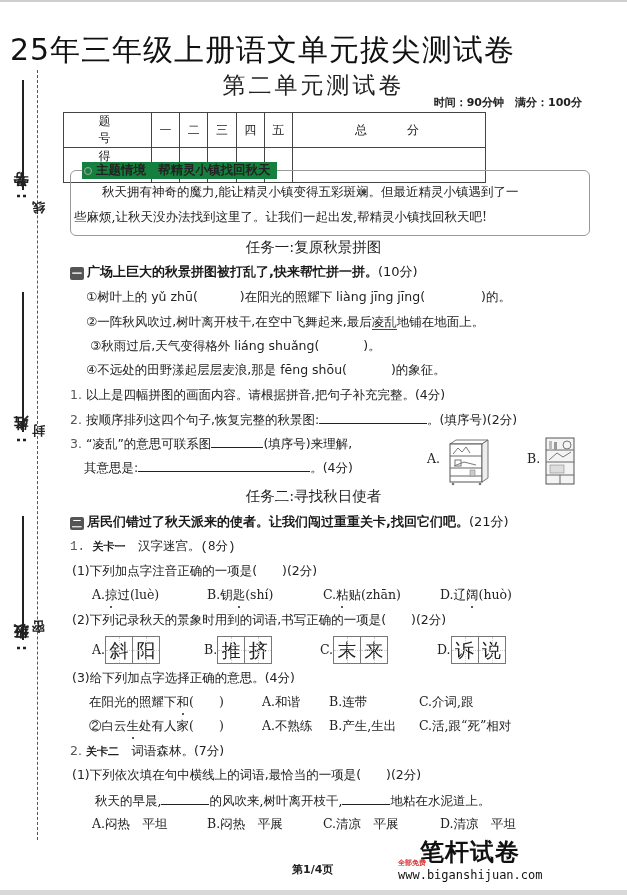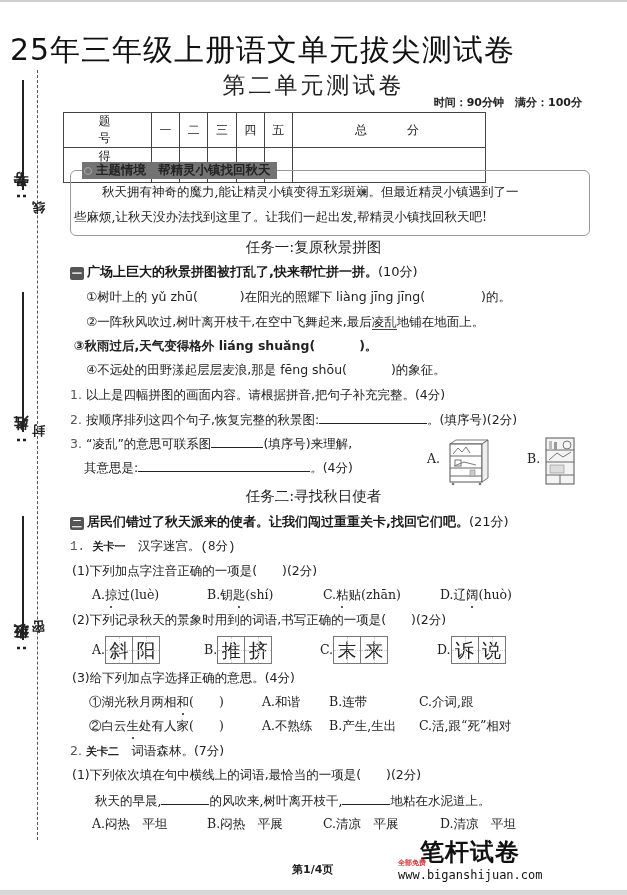--- a/index.html
+++ b/index.html
@@ -20,21 +20,21 @@
 
   .main-title { left:0; top:30px; width:525px; text-align:center; font-size:30px; letter-spacing:1px; font-family:"DejaVu Sans","Liberation Sans",sans-serif; color:#111; }
   .sub-title { left:0; top:70px; width:627px; text-align:center; font-size:23px; letter-spacing:3px; font-family:"DejaVu Serif","Liberation Serif",serif; color:#222; }
   .time-info { right:45px; top:95px; font-size:11px; font-family:"DejaVu Sans","Liberation Sans",sans-serif; font-weight:bold; color:#222; }
 
   table.score { position:absolute; left:63px; top:112px; width:423px; border-collapse:collapse; font-family:"DejaVu Sans","Liberation Sans",sans-serif; font-size:12px; }
   table.score td { border:1px solid #444; height:20px; text-align:center; padding:0; }
   table.score td.hdr { width:75px; letter-spacing:18px; padding-left:12px; }
 
   .theme-box { left:70px; top:170px; width:518px; height:64px; border:1px solid #999; border-radius:6px; }
-  .theme-title { left:82px; top:162px; background:#737373; padding:0 6px 0 2px; font-family:"DejaVu Sans","Liberation Sans",sans-serif; font-size:12.5px; font-weight:bold; color:#222; }
+  .theme-title { left:82px; top:162px; background:#15803d; padding:0 6px 0 2px; font-family:"DejaVu Sans","Liberation Sans",sans-serif; font-size:12.5px; font-weight:bold; color:#222; }
   .theme-dot { display:inline-block; width:6px; height:6px; border:1px solid #aaa; border-radius:50%; margin-right:4px; vertical-align:middle; }
   .theme-title .t2 { margin-left:12px; }
   .para { font-size:12.5px; color:#222; font-family:"DejaVu Serif","Liberation Serif",serif; }
 
   .task-title { left:0; width:627px; text-align:center; font-size:14.5px; font-family:"DejaVu Sans","Liberation Sans",sans-serif; color:#222; }
   .sec-head { left:70px; font-size:13px; font-weight:bold; font-family:"DejaVu Sans","Liberation Sans",sans-serif; color:#1a1a1a; white-space:nowrap; }
   .sec-head .num { display:inline-block; width:14px; height:13px; background:#555; color:#fff; border-radius:2px; text-align:center; line-height:13px; font-size:10px; margin-right:3px; vertical-align:-1px; }
   .sec-head .pts { font-weight:normal; }
 
   .line { white-space:nowrap; font-size:12.5px; color:#222; font-family:"DejaVu Sans","Liberation Sans",sans-serif; }
@@ -113,21 +113,21 @@
 <div class="abs sec-head" style="top:263px;">
   <span class="num">一</span><span>广场上巨大的秋景拼图被打乱了,快来帮忙拼一拼。</span><span class="pts">(10分)</span>
 </div>
 
 <div class="abs line" style="left:86px;top:289px;">
   <span>①树叶上的 yǔ zhū(</span><span class="gap" style="width:42px;"></span><span>)在阳光的照耀下 liàng jīng jīng(</span><span class="gap" style="width:56px;"></span><span>)的。</span>
 </div>
 <div class="abs line" style="left:86px;top:314px;">
   <span>②一阵秋风吹过,树叶离开枝干,在空中飞舞起来,最后</span><span class="ul">凌乱</span><span>地铺在地面上。</span>
 </div>
-<div class="abs line" style="left:74px;top:338px;font-weight:bold;">
+<div class="abs line" style="left:90px;top:338px;">
   <span>③秋雨过后,天气变得格外 liáng shuǎng(</span><span class="gap" style="width:44px;"></span><span>)。</span>
 </div>
 <div class="abs line" style="left:86px;top:362px;">
   <span>④不远处的田野漾起层层麦浪,那是 fēng shōu(</span><span class="gap" style="width:44px;"></span><span>)的象征。</span>
 </div>
 
 <div class="abs line" style="left:70px;top:387px;">
   <span class="qnum">1.</span> <span>以上是四幅拼图的画面内容。请根据拼音,把句子补充完整。(4分)</span>
 </div>
 <div class="abs line" style="left:70px;top:411px;text-align:right;">
@@ -196,21 +196,21 @@
 <div class="abs choice-row" style="left:320px;top:636px;"><span>C.</span><span class="tian">
       <span>末</span>
       <span>来</span>
     </span></div>
 <div class="abs choice-row" style="left:437px;top:636px;"><span>D.</span><span class="tian">
       <span>诉</span>
       <span>说</span>
     </span></div>
 
 <div class="abs line" style="left:72px;top:670px;">(3)给下列加点字选择正确的意思。(4分)</div>
-<div class="abs choice-row" style="left:89px;top:694px;"><span>①湖光秋月两相</span><span class="dot-char">和</span><span>(　　)</span></div>
+<div class="abs choice-row" style="left:89px;top:694px;"><span>在阳光的照耀下</span><span class="dot-char">和</span><span>(　　)</span></div>
 <div class="abs choice-row" style="left:262px;top:694px;">A.和谐</div>
 <div class="abs choice-row" style="left:329px;top:694px;">B.连带</div>
 <div class="abs choice-row" style="left:419px;top:694px;">C.介词,跟</div>
 
 <div class="abs choice-row" style="left:89px;top:718px;"><span>②白云</span><span class="dot-char">生</span><span>处有人家(　　)</span></div>
 <div class="abs choice-row" style="left:262px;top:718px;">A.不熟练</div>
 <div class="abs choice-row" style="left:329px;top:718px;">B.产生,生出</div>
 <div class="abs choice-row" style="left:419px;top:718px;">C.活,跟“死”相对</div>
 
 <div class="abs line" style="left:70px;top:743px;">

